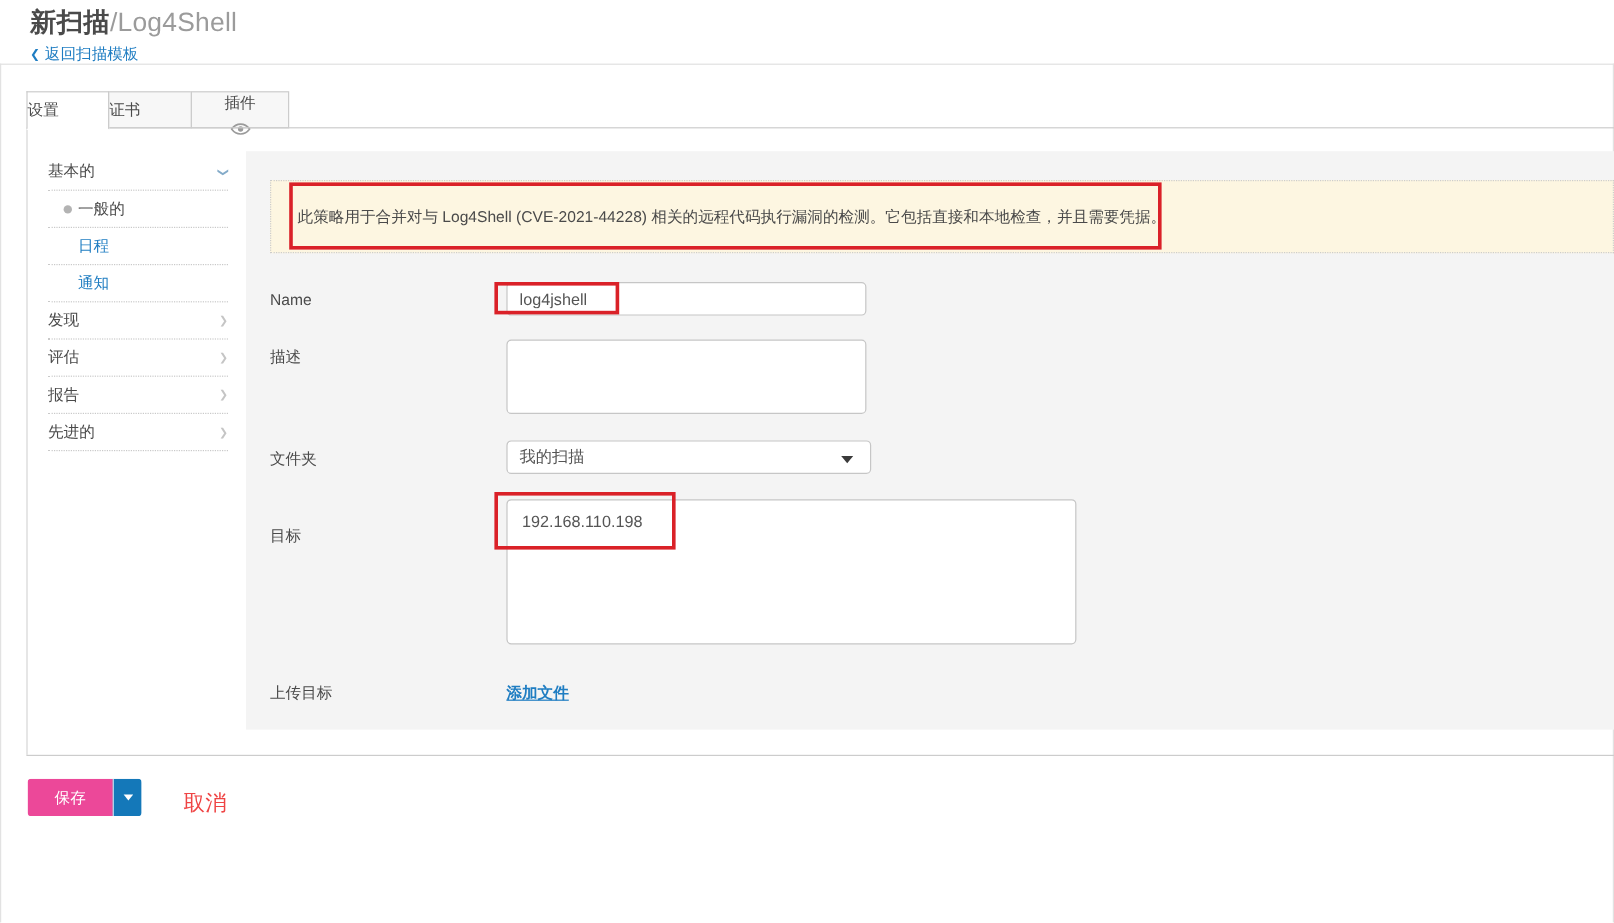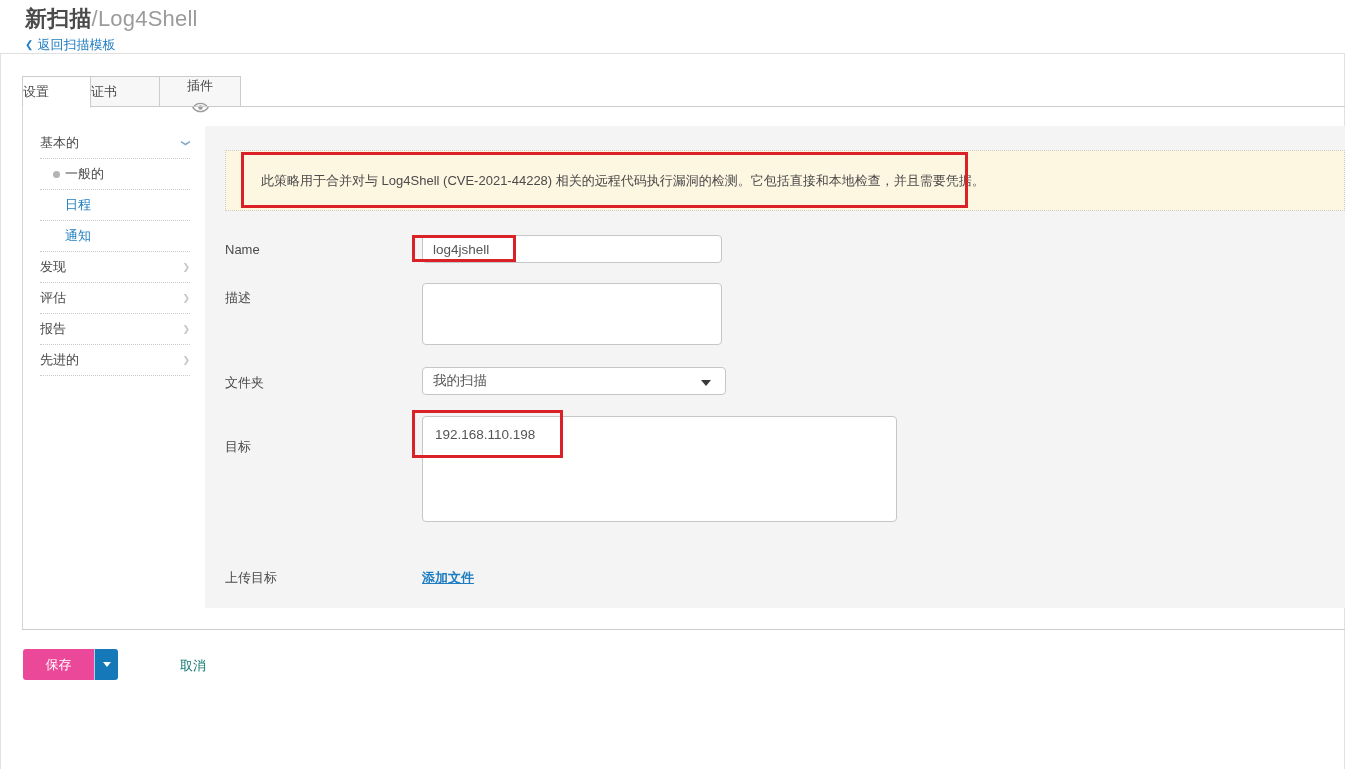--- a/index.html
+++ b/index.html
@@ -40,50 +40,50 @@
   .side-item.link-item { color:#1f7dc2; }
   .chev-down, .chev-right { font-size:9px; display:inline-block; }
   .chev-down  { color:#84abc9; transform:rotate(90deg); }
   .chev-right { color:#c5c5c5; }
   .bullet { position:absolute; left:13px; top:12px; width:7px; height:7px; border-radius:50%; background:#b3b3b3; }
 
   
   .content { position:absolute; left:205px; top:126px; right:0; height:482px; background:#f4f4f4; }
 
   .notice { position:absolute; left:20px; right:0; top:24px; height:61px; background:#fdf6e1;
-            border:1px dotted #ccc; display:flex; align-items:center; padding-left:35px;
+            border:1px dotted #ccc; display:flex; align-items:center; padding-left:22px;
             font-size:13px; color:#4a4a4a; }
 
   .f-label { position:absolute; left:20px; font-size:13px; color:#4a4a4a; }
   .lbl-name    { top:116px; }
   .lbl-desc    { top:163px; }
   .lbl-folder  { top:248px; }
   .lbl-targets { top:312px; }
   .lbl-upload  { top:443px; }
 
   .txt-input, .txt-area, .sel-box {
     position:absolute; left:217px; background:#fff; border:1px solid #c6c6c6; border-radius:4px;
     font-family:"Liberation Sans","DejaVu Sans",sans-serif; font-size:13.5px; color:#555;
   }
   .input-name    { top:109px; width:300px; height:28px; padding:0 10px; }
   .ta-desc       { top:157px; width:300px; height:62px;  padding:6px 10px; resize:none; }
   .sel-folder    { top:241px; width:304px; height:28px; display:flex; align-items:center; padding:0 10px; cursor:pointer; }
   .sel-folder .caret { position:absolute; right:14px; top:12px; width:0; height:0;
                        border-left:5px solid transparent; border-right:5px solid transparent; border-top:6px solid #3a3a3a; }
-  .ta-targets    { top:290px; width:475px; height:106px; padding:10px 12px; resize:none; }
+  .ta-targets    { top:290px; width:475px; height:121px; padding:10px 12px; resize:none; }
 
   .upload-link { position:absolute; left:217px; top:443px; font-size:13px; color:#1f7dc2;
                  text-decoration:underline; cursor:pointer;font-weight:bold; }
 
   
   .save-split { position:absolute; left:23px; top:649px; height:31px; display:flex; border-radius:3px; overflow:hidden; cursor:pointer; }
   .save-main  { width:71px; display:flex; align-items:center; justify-content:center; color:#fff; font-size:13px; }
   .save-caret-seg { width:24px; display:flex; align-items:center; justify-content:center; border-left:1px solid rgba(255,255,255,.65); }
   .save-caret-seg .caret { width:0; height:0; border-left:4px solid transparent; border-right:4px solid transparent; border-top:5px solid #fff; }
-  .cancel-link { position:absolute; left:180px; top:657px; font-size:13px; color:#0f766e; cursor:pointer; }
+  .cancel-link { position:absolute; left:153px; top:657px; font-size:18px; color:#ef4444; cursor:pointer; }
 
   
   .anno { position:absolute; border:3px solid #da2128; z-index:10; pointer-events:none; }
   .anno-notice  { left:241px; top:152px; width:727px; height:56px; }
   .anno-name    { left:412px; top:235px; width:104px; height:27px; }
   .anno-targets { left:412px; top:410px; width:151px; height:48px; }
 
   .eye-icon svg { display:block; }
 </style>
 </head>

